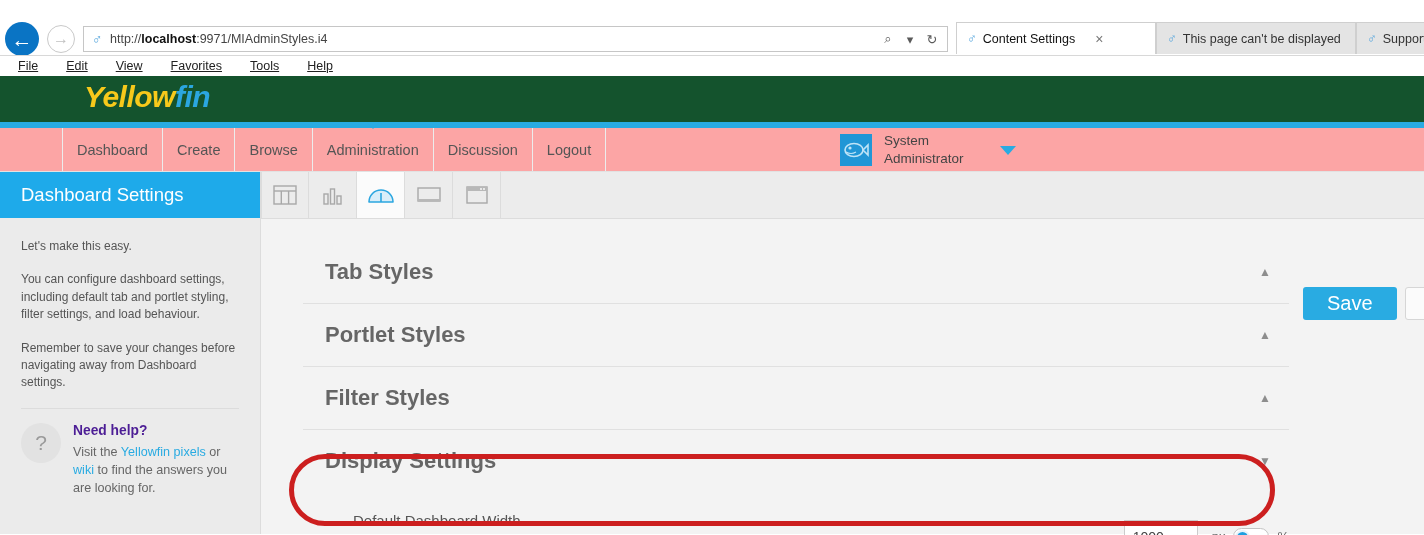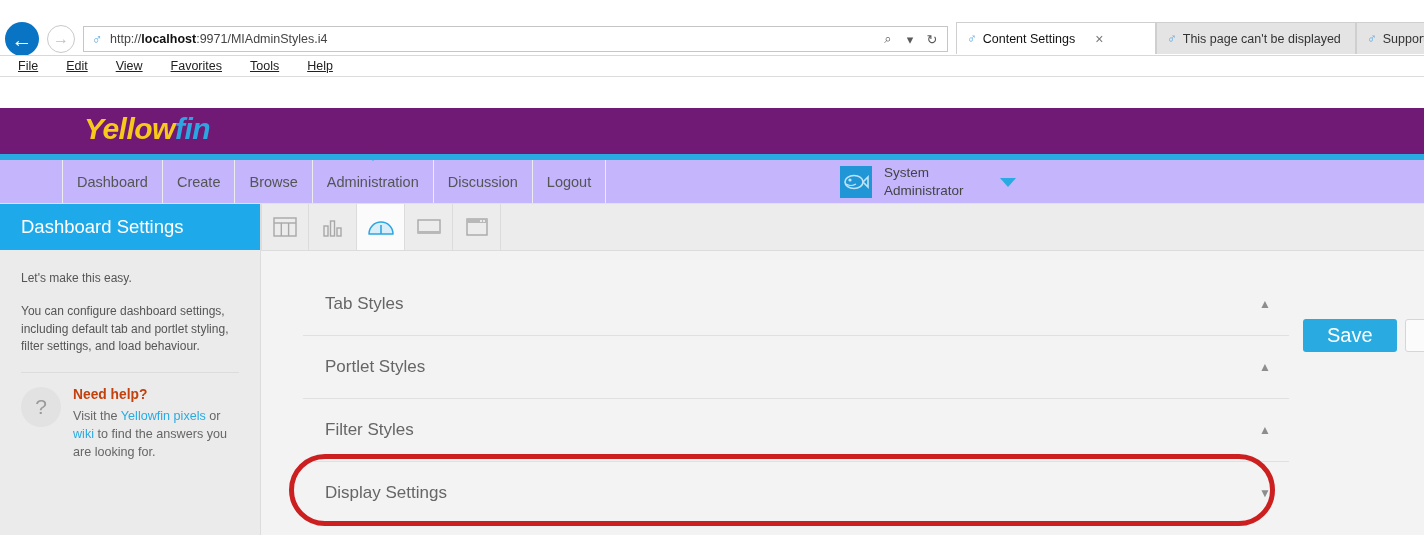--- a/index.html
+++ b/index.html
@@ -55,32 +55,32 @@
   .chrome-underline { position: absolute; left: 0; top: 55px; width: 1424px; height: 1px; background: #d8d8d8; }
 
   .menubar { position: absolute; left: 0; top: 56px; width: 1424px; height: 20px; display: flex; align-items: center; padding-left: 8px; gap: 8px; }
   .menubar .mi { font-size: 12.5px; color: #222; padding: 0 10px; cursor: pointer; }
   .menubar .mi u { text-decoration: underline; }
   .menubar-sep { position: absolute; left: 0; top: 76px; width: 1424px; height: 1px; background: #dcdcdc; }
 
   
   .app { position: relative; width: 1424px; height: 459px; background: #ffffff; }
 
-  .logo-band { position: relative; height: 46px; background: #701a75; margin-top: 32px; }
+  .logo-band { position: relative; height: 46px; background: #14532d; }
   .logo {
     position: absolute; left: 84px; top: 6px;
     font-size: 30px; font-style: italic; font-weight: 700;
     letter-spacing: -0.5px; line-height: 1;
   }
   .logo .y { color: #f7c91b; }
   .logo .f { color: #2ba6e0; }
 
   .blue-rule { height: 6px; background: #29abe2; }
 
-  .topnav { position: relative; height: 44px; background: #c4b5fd; border-bottom: 1px solid #e2e2e2; display: flex; align-items: stretch; }
+  .topnav { position: relative; height: 44px; background: #fca5a5; border-bottom: 1px solid #e2e2e2; display: flex; align-items: stretch; }
   .nav-items { display: flex; align-items: stretch; margin-left: 62px; }
   .nav-item {
     display: flex; align-items: center; padding: 0 14px;
     font-size: 14.5px; color: #555; cursor: pointer;
     border-right: 1px solid #ececec; position: relative;
   }
   .nav-item:first-child { border-left: 1px solid #ececec; }
   .nav-item.has-caret::before {
     content: ""; position: absolute; left: 50%; top: -6px; transform: translateX(-50%);
     border-left: 6px solid transparent; border-right: 6px solid transparent;
@@ -109,21 +109,21 @@
   }
   .sidebar-body { padding: 20px 21px 0 21px; }
   .sb-p { font-size: 12px; color: #555; line-height: 1.45; margin-bottom: 16px; }
   .sb-divider { height: 1px; background: #dcdcdc; margin: 8px 0 14px 0; }
   .help-block { display: flex; gap: 12px; }
   .help-circle {
     width: 40px; height: 40px; border-radius: 50%; background: #e2e2e2;
     display: flex; align-items: center; justify-content: center;
     color: #9a9a9a; font-size: 21px; flex-shrink: 0;
   }
-  .help-title { font-size: 13.8px; font-weight: 700; color: #c2410c; margin-bottom: 5px; }
+  .help-title { font-size: 13.8px; font-weight: 700; color: #4c1d95; margin-bottom: 5px; }
   .help-text { font-size: 12.6px; color: #666; line-height: 1.45; }
   .help-text a { color: #29abe2; text-decoration: none; cursor: pointer; }
 
   .main { flex: 1; background: #f3f3f3; position: relative; }
 
   .icon-tabs { height: 47px; background: #ececec; border-bottom: 1px solid #dcdcdc; display: flex; align-items: stretch; }
   .itab {
     width: 48px; display: flex; align-items: center; justify-content: center;
     border-right: 1px solid #dcdcdc; cursor: pointer; background: transparent;
   }
@@ -132,21 +132,21 @@
   .itab svg { display: block; }
 
   .content-area { position: relative; height: 315px; }
 
   .panels { position: absolute; left: 42px; top: 22px; width: 986px; }
   .panel { border-bottom: 1px solid #e0e0e0; }
   .panel-head {
     height: 62px; display: flex; align-items: center; justify-content: space-between;
     padding: 0 18px 0 22px; cursor: pointer;
   }
-  .panel-title { font-size: 17px; color: #666; font-weight: 400; }
+  .panel-title { font-size: 22px; color: #666; font-weight: 700; }
   .chev { color: #8d8d8d; font-size: 12px; line-height: 1; }
 
   .row-setting { position: relative; height: 86px; padding: 20px 22px 0 50px; }
   .row-label { font-size: 15px; color: #555; margin-bottom: 7px; }
   .row-desc { font-size: 12.8px; color: #999; }
   .row-ctrl { position: absolute; right: 0px; top: 28px; display: flex; align-items: center; }
   .num-input {
     width: 74px; height: 33px; border: 1px solid #ccc; background: #fff;
     font-family: "Liberation Sans", sans-serif; font-size: 14px; color: #444;
     padding: 0 8px;
@@ -272,20 +272,21 @@
     </div>
   </div>
 
   <div class="body-split">
 
     <div class="sidebar">
       <div class="sidebar-title">Dashboard Settings</div>
       <div class="sidebar-body">
         <div class="sb-p">Let's make this easy.</div>
         <div class="sb-p">You can configure dashboard settings, including default tab and portlet styling, filter settings, and load behaviour.</div>
+        <div class="sb-p">Remember to save your changes before navigating away from Dashboard settings.</div>
         <div class="sb-divider"></div>
         <div class="help-block">
           <div class="help-circle">?</div>
           <div>
             <div class="help-title">Need help?</div>
             <div class="help-text"><span>Visit the </span><a>Yellowfin pixels</a><span> or </span><a>wiki</a><span> to find the answers you are looking for.</span></div>
           </div>
         </div>
       </div>
     </div>

